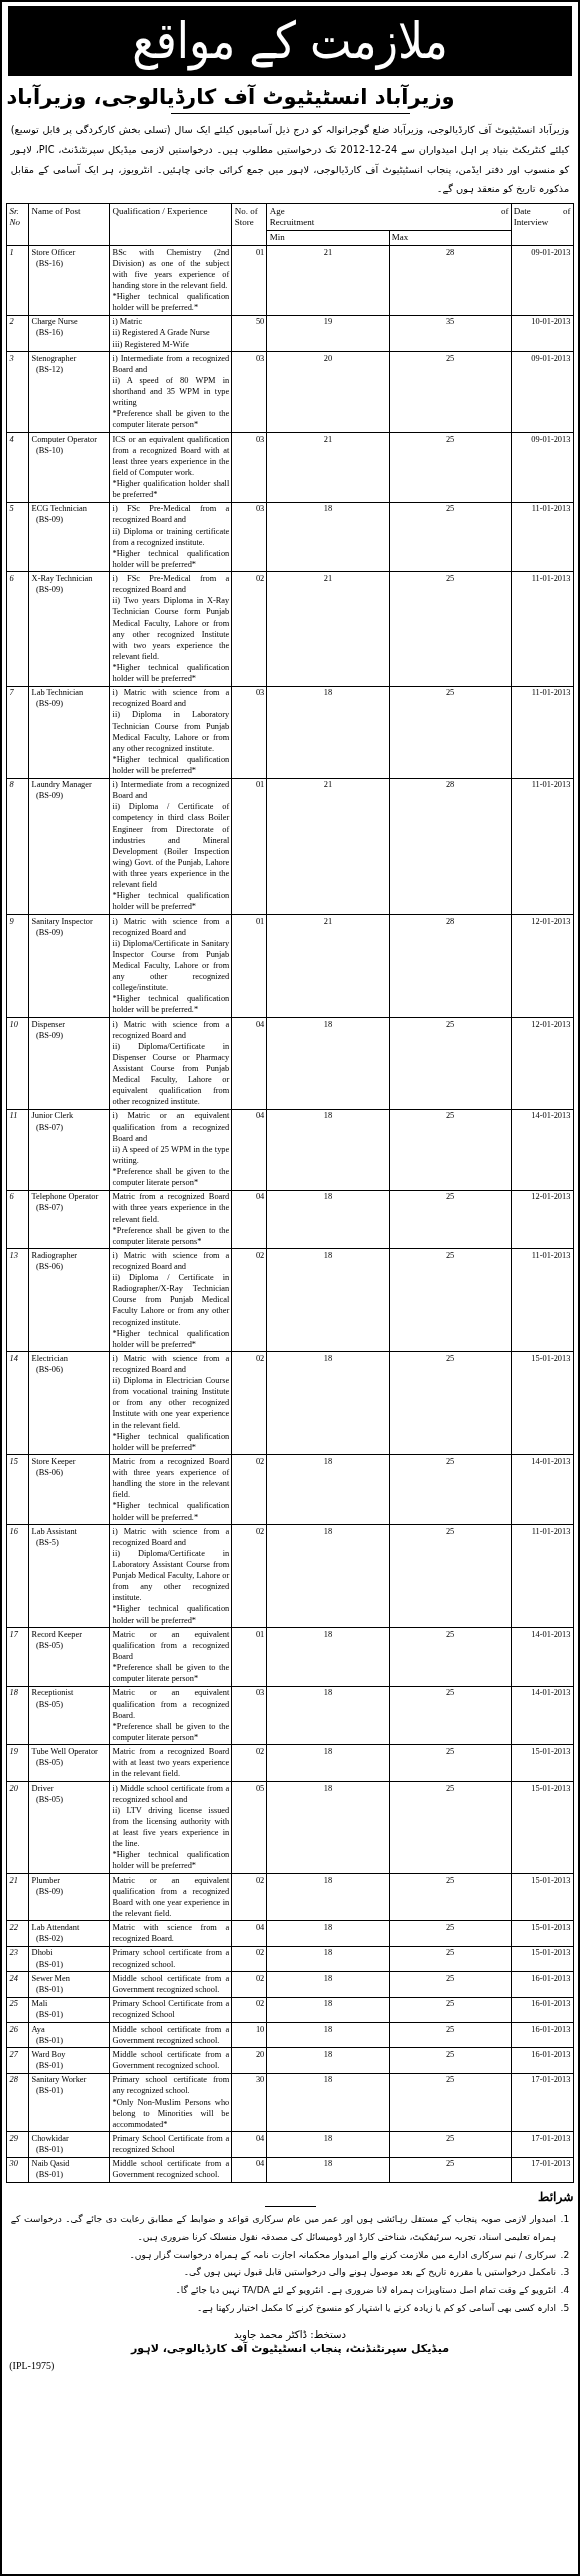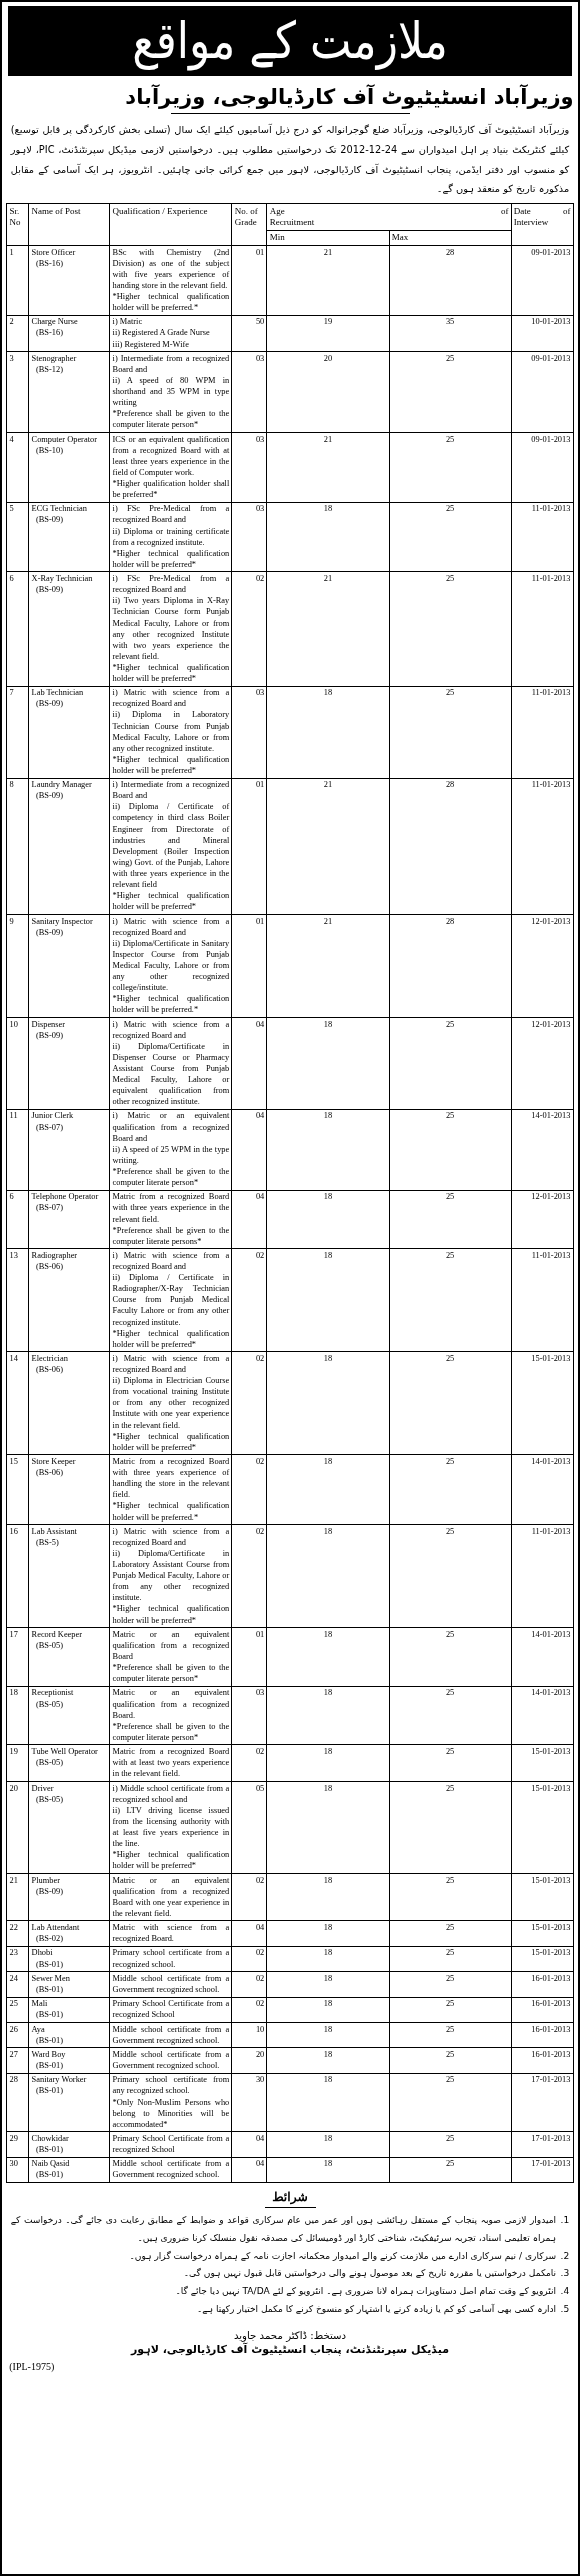--- a/index.html
+++ b/index.html
@@ -34,21 +34,21 @@
     color: #ffffff;
     font-size: 44px;
     line-height: 1;
     font-family: "DejaVu Sans", sans-serif;
     direction: rtl;
     white-space: nowrap;
     letter-spacing: 0.7px;
     transform: scaleY(1.15);
   }
   .org-title {
-    text-align: right;
+    text-align: left;
     direction: rtl;
     font-family: "DejaVu Sans", sans-serif;
     font-size: 21px;
     font-weight: 600;
     padding: 8.7px 0 4.4px 0;
   }
   .org-underline {
     width: 239px;
     margin: 0 auto 4.4px auto;
     border-bottom: 1.5px solid #000;
@@ -76,40 +76,39 @@
     vertical-align: top;
     padding: 0.7px 2.2px 1.5px 2.2px;
   }
   table.jobs thead th {
     font-weight: normal;
     text-align: left;
     font-size: 9px;
     line-height: 1.25;
     padding: 1.5px 2.2px;
   }
-  th.c-sr, td.c-sr   { width: 22px;  text-align: left; }
+  th.c-sr, td.c-sr   { width: 22px;  text-align: left; font-style: italic; }
   th.c-post, td.c-post { width: 81px; }
   th.c-qual, td.c-qual { width: auto; }
   th.c-no,   td.c-no   { width: 35px;  text-align: right; }
   th.c-min,  td.c-min  { width: 25px;  text-align: center; }
   th.c-max,  td.c-max  { width: 25px;  text-align: center; }
   th.c-date, td.c-date { width: 62px;  text-align: right; }
 
   .hdr-split { display: flex; justify-content: space-between; }
   .minmax { text-align: center; font-size: 9px; }
 
   td.c-qual .q-line { display: block; text-align: justify; text-align-last: left; }
   td.c-post .post-name { display: block; }
   td.c-post .post-bs { display: block; padding-left: 4.4px; }
 
   
   .terms-head {
-    text-align: center;
     direction: rtl;
-    font-family: Liberation Serif, serif;
+    font-family: Liberation Sans, sans-serif;
     font-size: 12.3px;
     font-weight: 700;
     padding: 7.3px 0 1.5px 0;
   }
   .terms-head-rule {
     width: 51px; margin: 0 auto 4.4px auto; border-bottom: 1.1px solid #000;
   }
   ol.terms {
     direction: rtl;
     list-style: none;
@@ -160,21 +159,21 @@
     <thead>
       <tr>
         <th class="c-sr" rowspan="2">
           <span>Sr.</span><br>
           <span>No</span>
         </th>
         <th class="c-post" rowspan="2">Name of Post</th>
         <th class="c-qual" rowspan="2">Qualification / Experience</th>
         <th class="c-no" rowspan="2">
           <span>No. of</span><br>
-          <span>Grade</span>
+          <span>Store</span>
         </th>
         <th colspan="2">
           <span class="hdr-split">
             <span>Age</span>
             <span>of</span>
           </span>
           <span>Recruitment</span>
         </th>
         <th class="c-date" rowspan="2">
           <span class="hdr-split">

